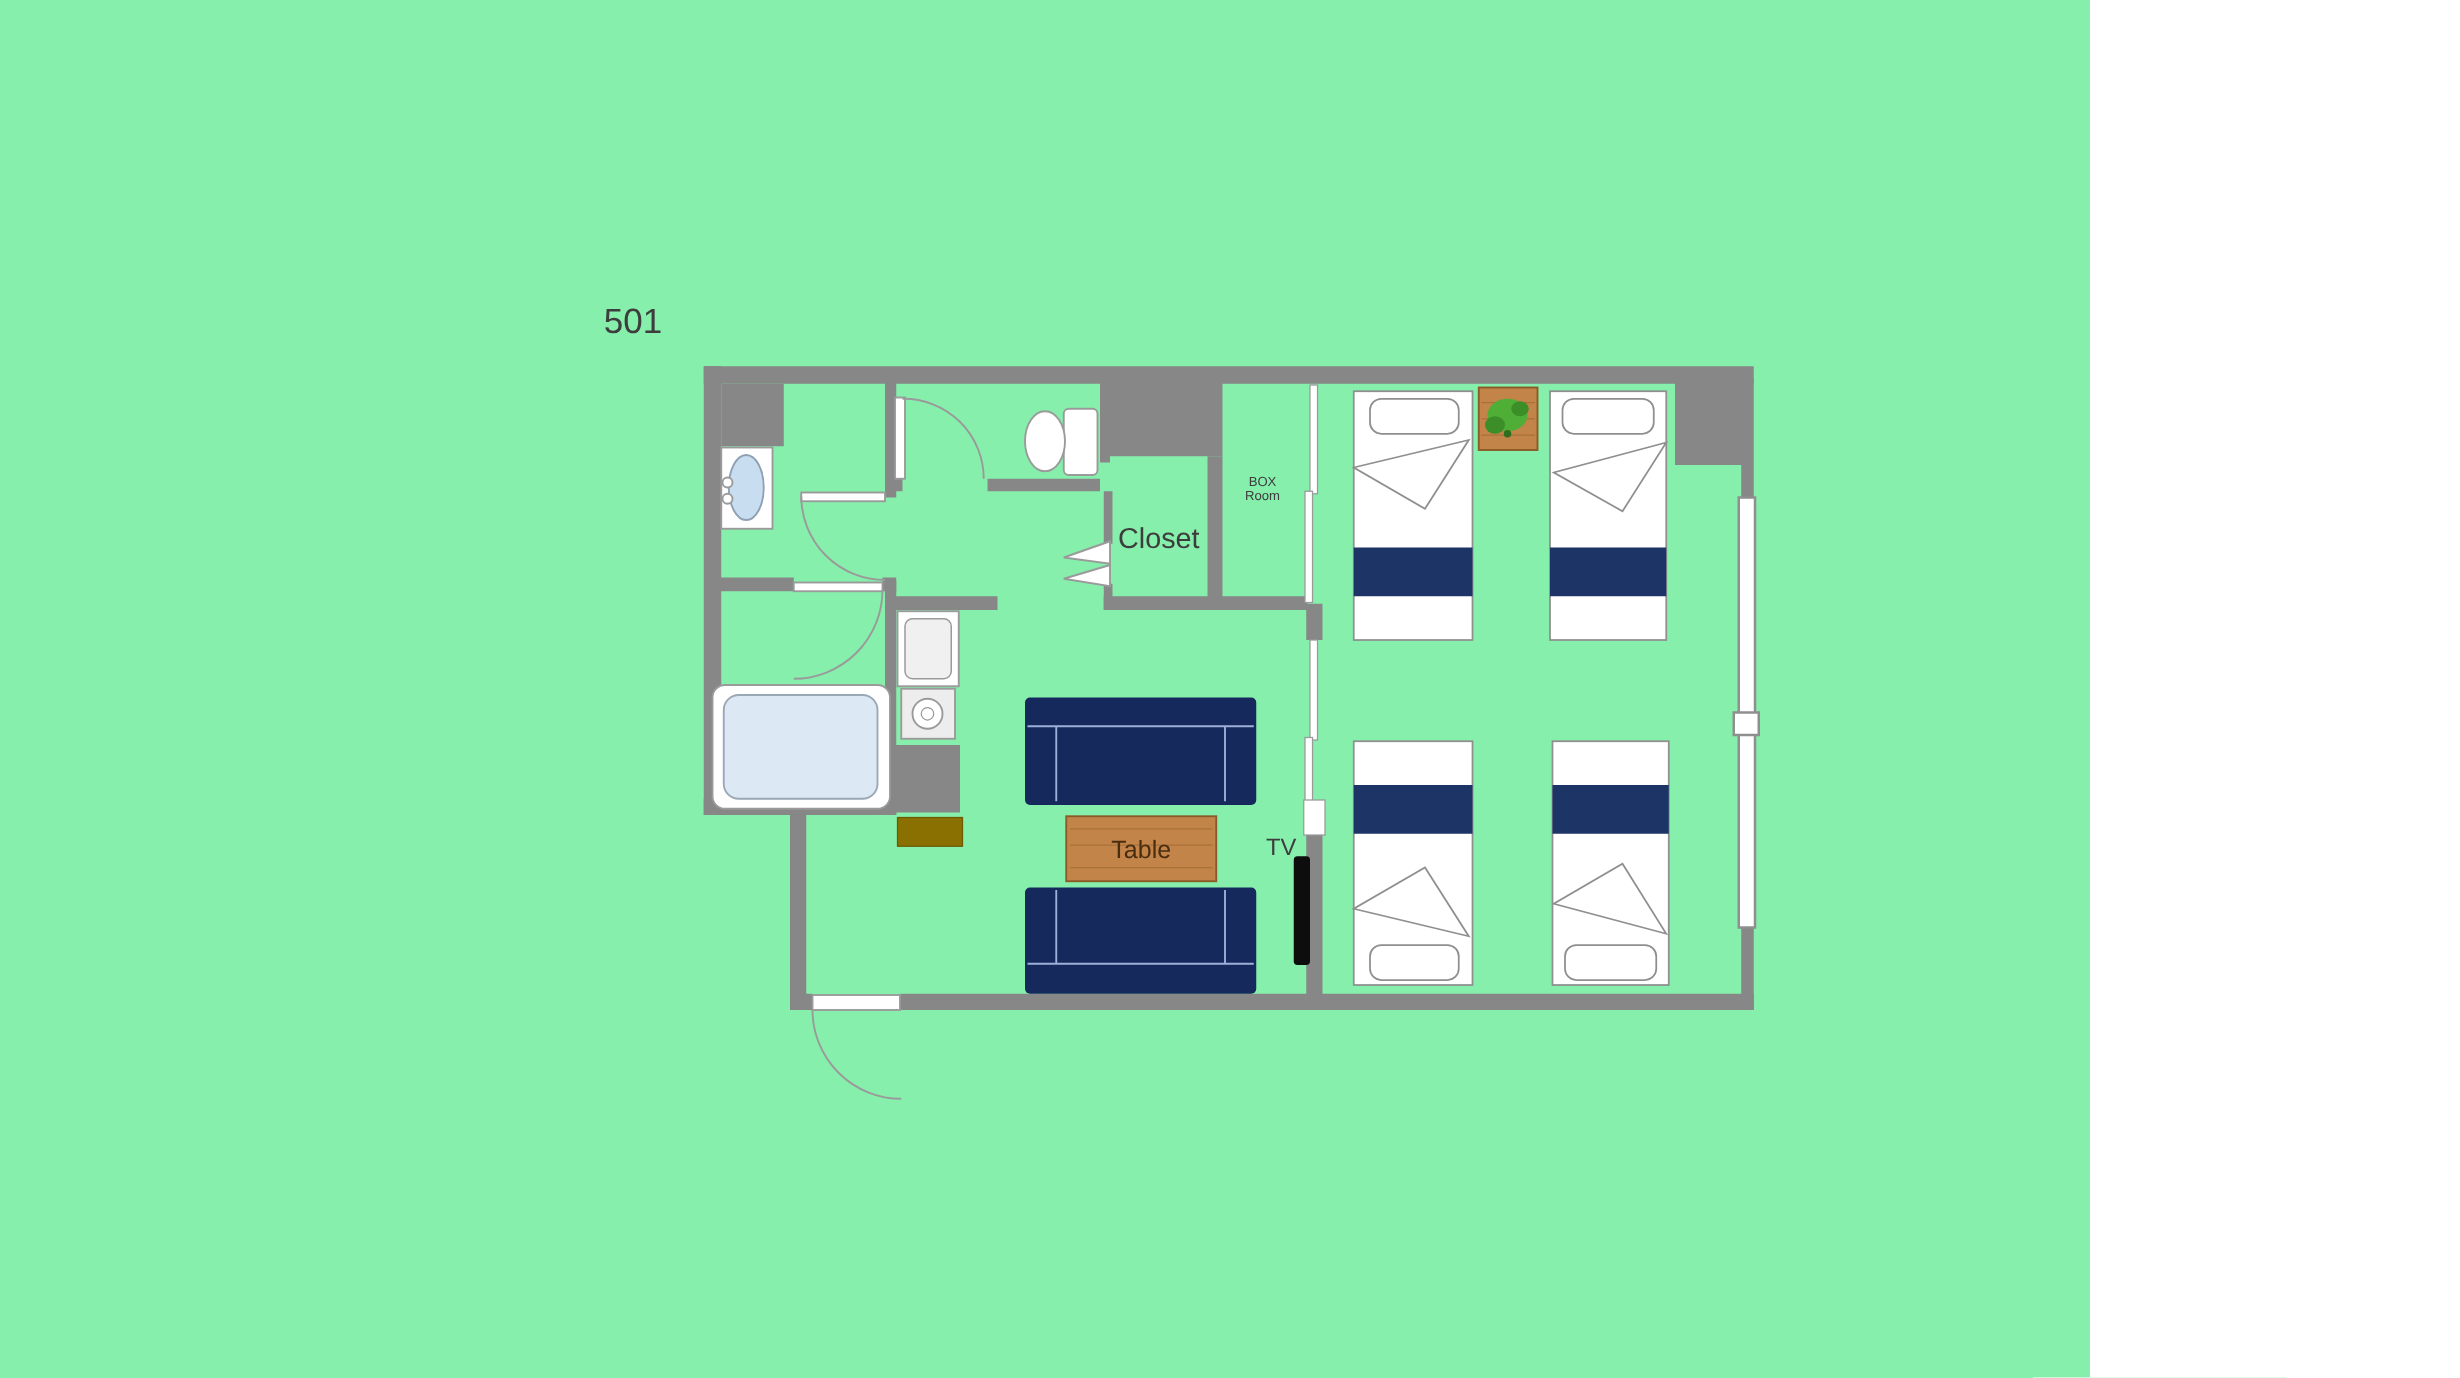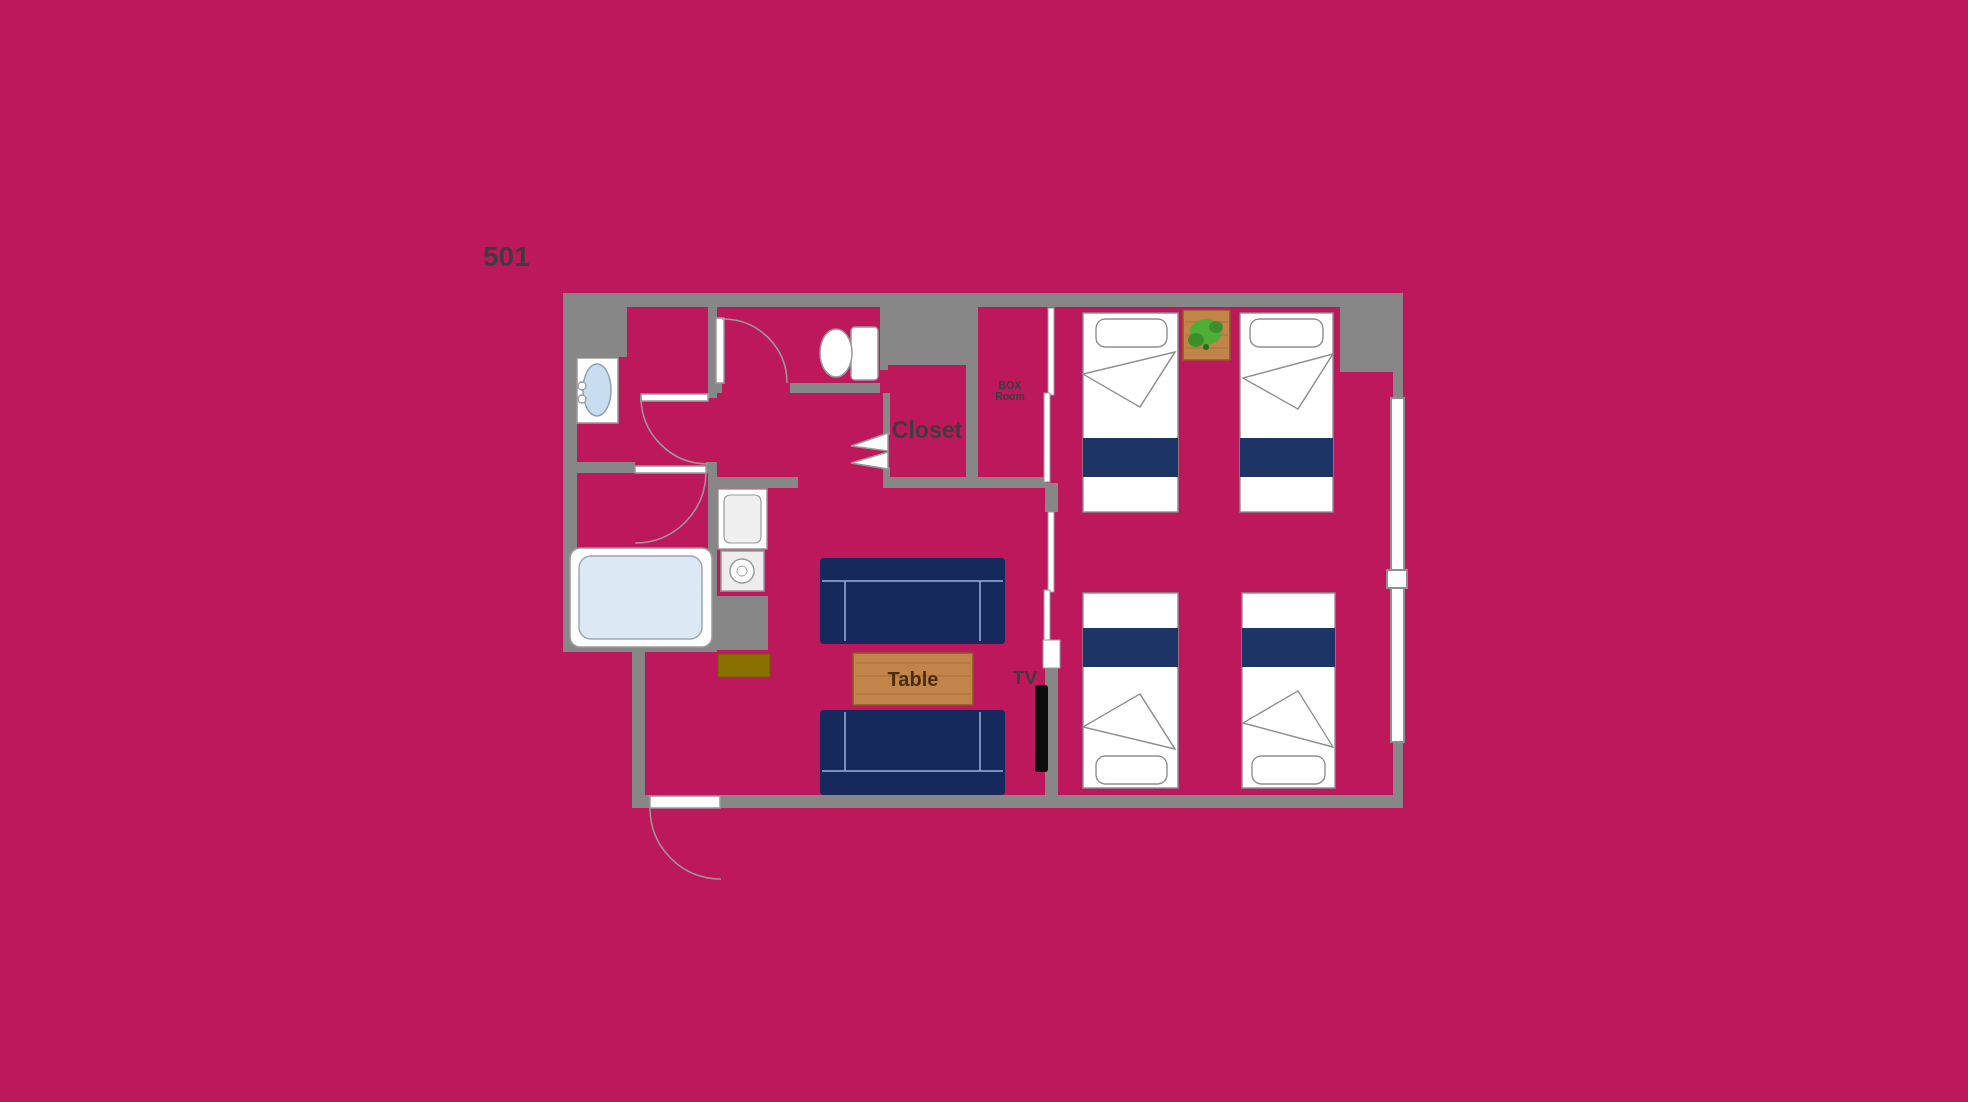--- a/index.html
+++ b/index.html
@@ -1,17 +1,17 @@
 <!DOCTYPE html>
 <html style="--c-wall: #878787; --c-outline: #9a9a9a; --c-bed_navy: #1d3566; --c-sofa_navy: #16295c; --c-wood: #c28449; --c-wood_dark: #8a5a28; --c-wood_text: #4a2c0e; --c-plant_green: #4fae36; --c-plant_green_dark: #3c8f28; --c-tub_blue: #dce8f4; --c-basin_blue: #c9ddf0; --c-mat_olive: #8a7000; --c-tv_black: #0d0d0d; --c-text: #3d3d3d;"><head>
 <meta charset="utf-8">
 <style>
   html,body{margin:0;padding:0;background:#ffffff;}
-  .stage{position:relative;width:1968px;height:1102px;background:#be185d;overflow:hidden;
-         font-family:"Liberation Sans", sans-serif;font-weight:bold;}
+  .stage{position:relative;width:1672px;height:1102px;background:#86efac;overflow:hidden;
+         font-family:"Liberation Sans", sans-serif;}
   svg{display:block;}
   .wall{fill:var(--c-wall);}
   .fixture{fill:#ffffff;stroke:var(--c-outline);stroke-width:1.5;}
   .thin{fill:#ffffff;stroke:var(--c-outline);stroke-width:1;}
   .arc{fill:none;stroke:var(--c-outline);stroke-width:1.5;}
   .bedline{fill:#ffffff;stroke:#8f8f8f;stroke-width:1.4;}
   .navy{fill:var(--c-bed_navy);}
   .sofa{fill:var(--c-sofa_navy);}
   .sofaline{fill:none;stroke:#9db0d8;stroke-width:1.5;}
   .wood{fill:var(--c-wood);stroke:var(--c-wood_dark);stroke-width:1.5;}

